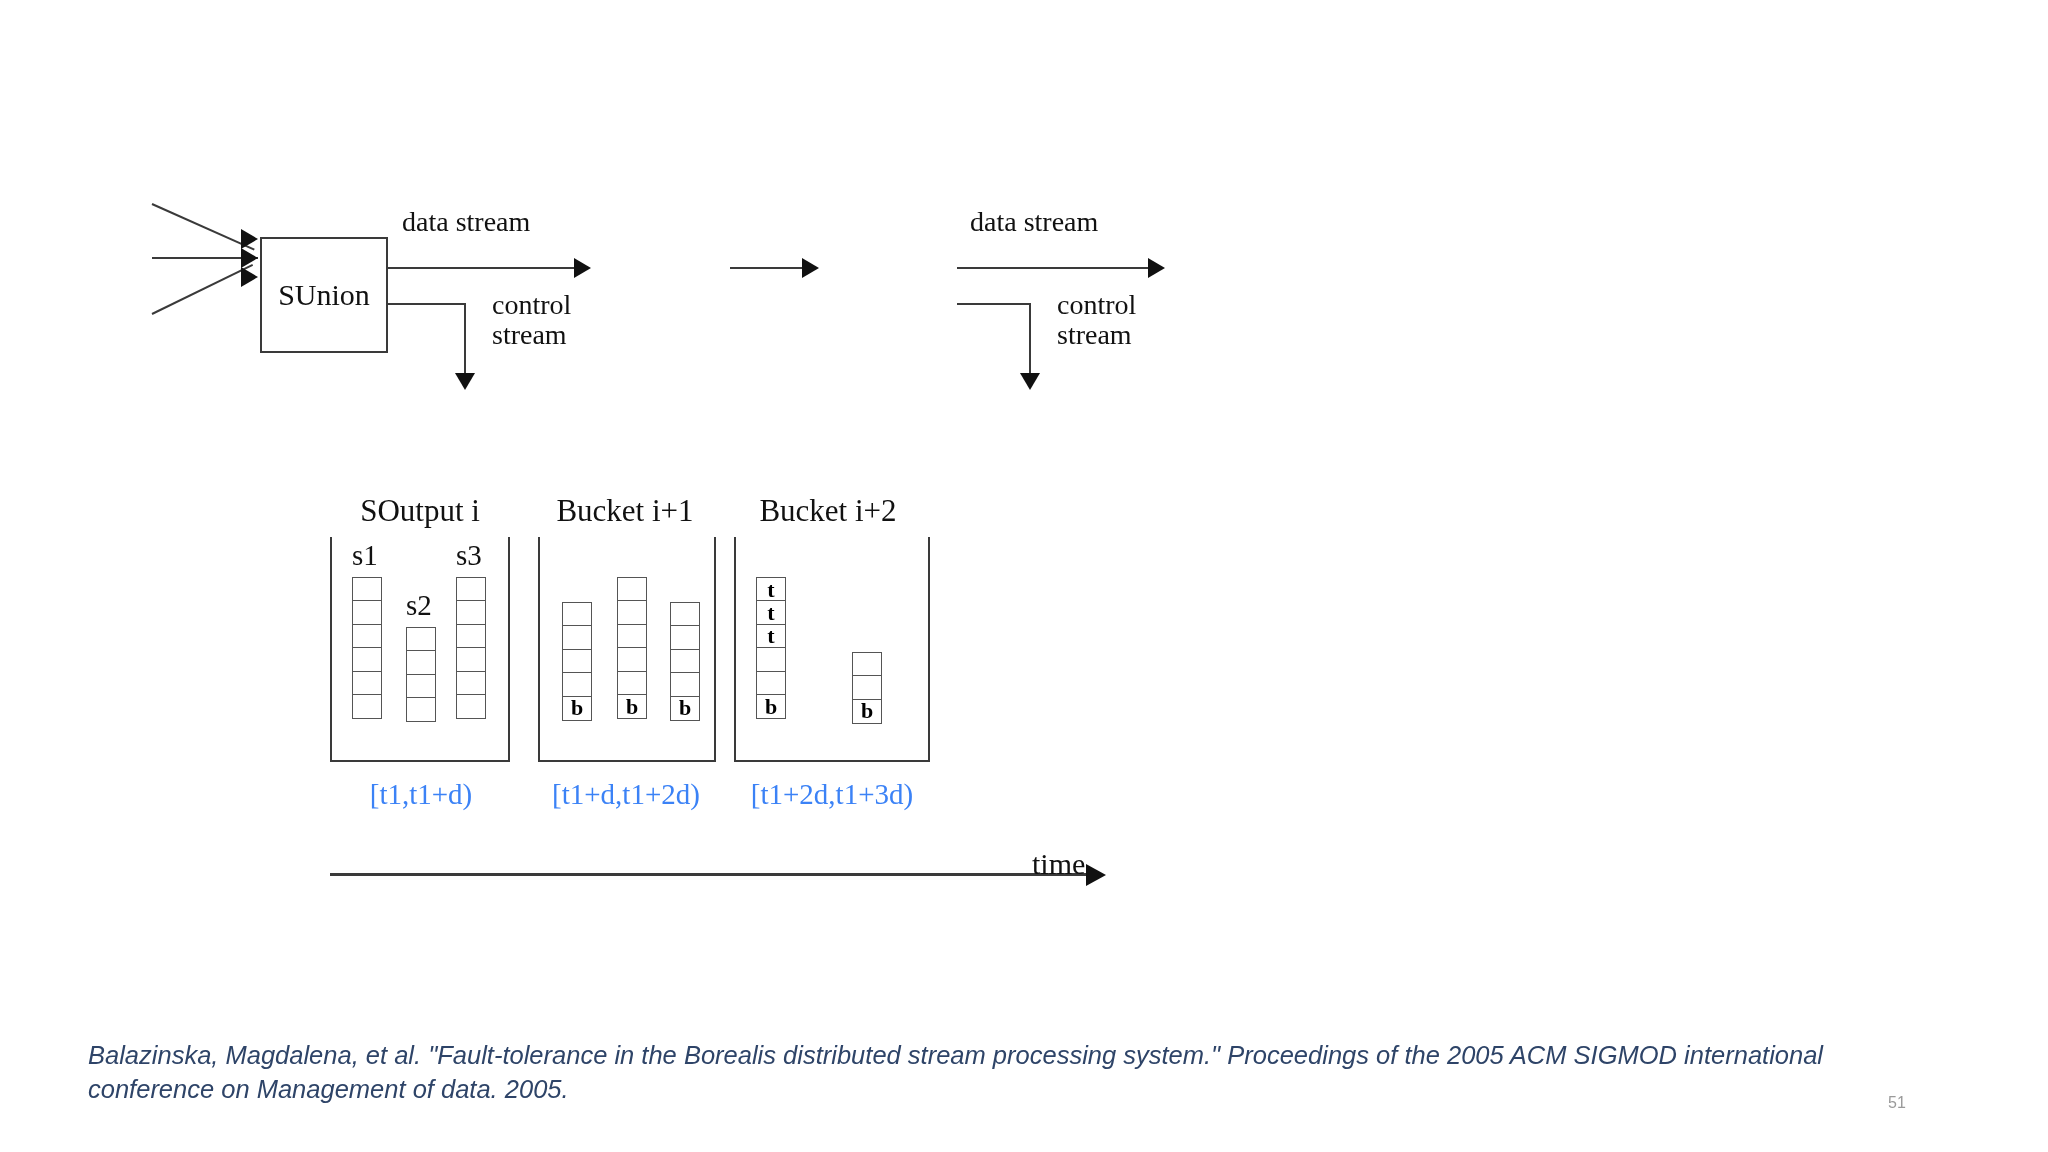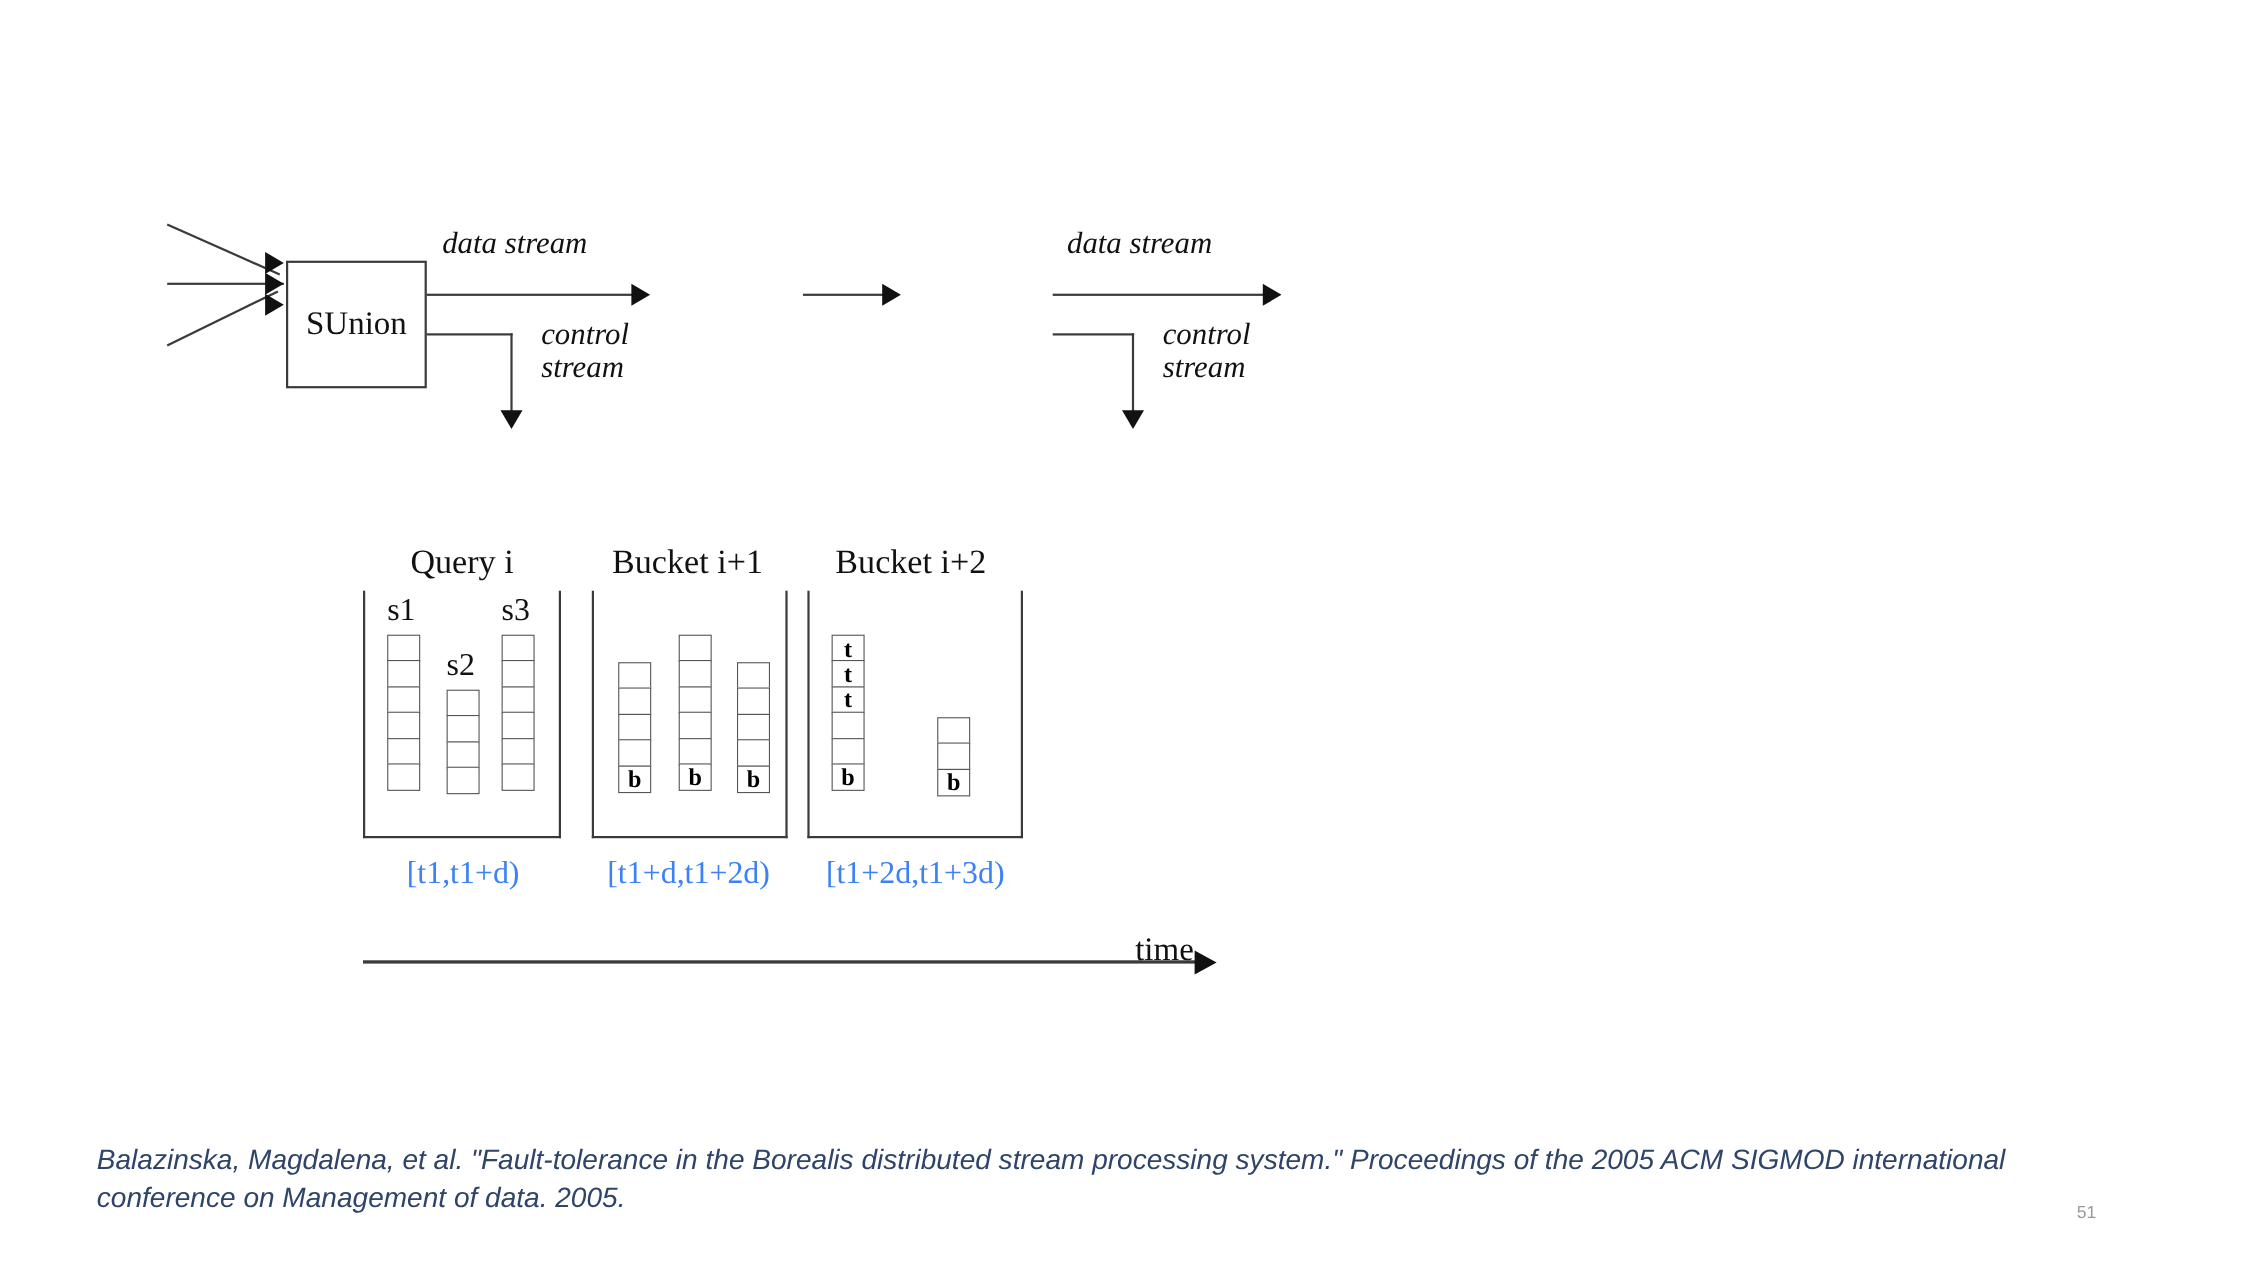--- a/index.html
+++ b/index.html
@@ -71,21 +71,20 @@
     font-size: 30px;
   }
 
   .lbl {
     position: absolute;
     font-family: "Liberation Serif", serif;
     font-size: 28px;
     color: #111;
     white-space: nowrap;
     line-height: 1.08;
-    font-style: italic;
   }
 
   .seg {
     position: absolute;
     background: #3a3a3a;
   }
   .seg.h { height: 2px; }
   .seg.v { width: 2px; }
 
   .arrow-r {
@@ -270,21 +269,21 @@
     <div class="seg v" style="left:849px; top:108px; height:74px;"></div>
     <div class="arrow-d" style="left:840px; top:178px;"></div>
     <div class="lbl" style="left:877px; top:95px;">
       <span>control</span><br>
       <span>stream</span>
     </div>
   </div>
 
   <div id="bucket-diagram">
 
-    <div class="bucket-title" style="left:0px; top:-2px; width:180px;">Query i</div>
+    <div class="bucket-title" style="left:0px; top:-2px; width:180px;">SOutput i</div>
     <div class="bucket-box" style="left:0px; top:42px; width:180px; height:225px;"></div>
 
     <div class="stack-label" style="left:22px; top:44px;">s1</div>
     <div class="stack" style="left:22px; top:82px;">
       <div class="cell"></div>
       <div class="cell"></div>
       <div class="cell"></div>
       <div class="cell"></div>
       <div class="cell"></div>
       <div class="cell"></div>

